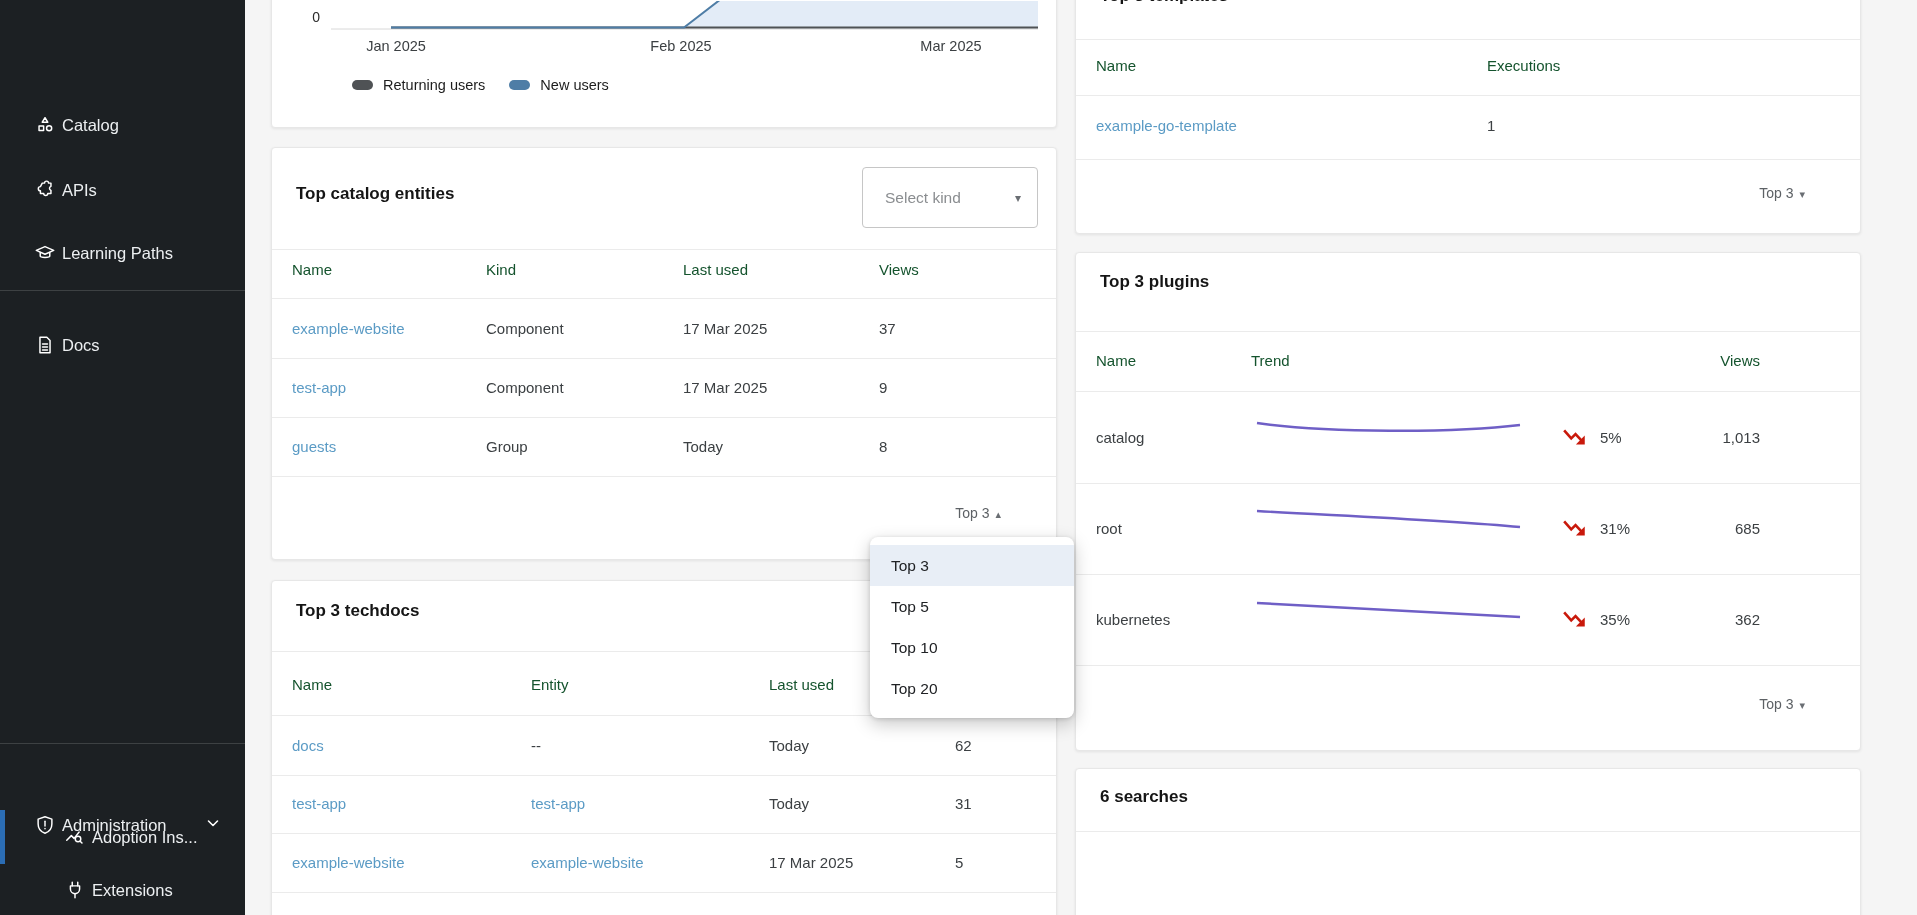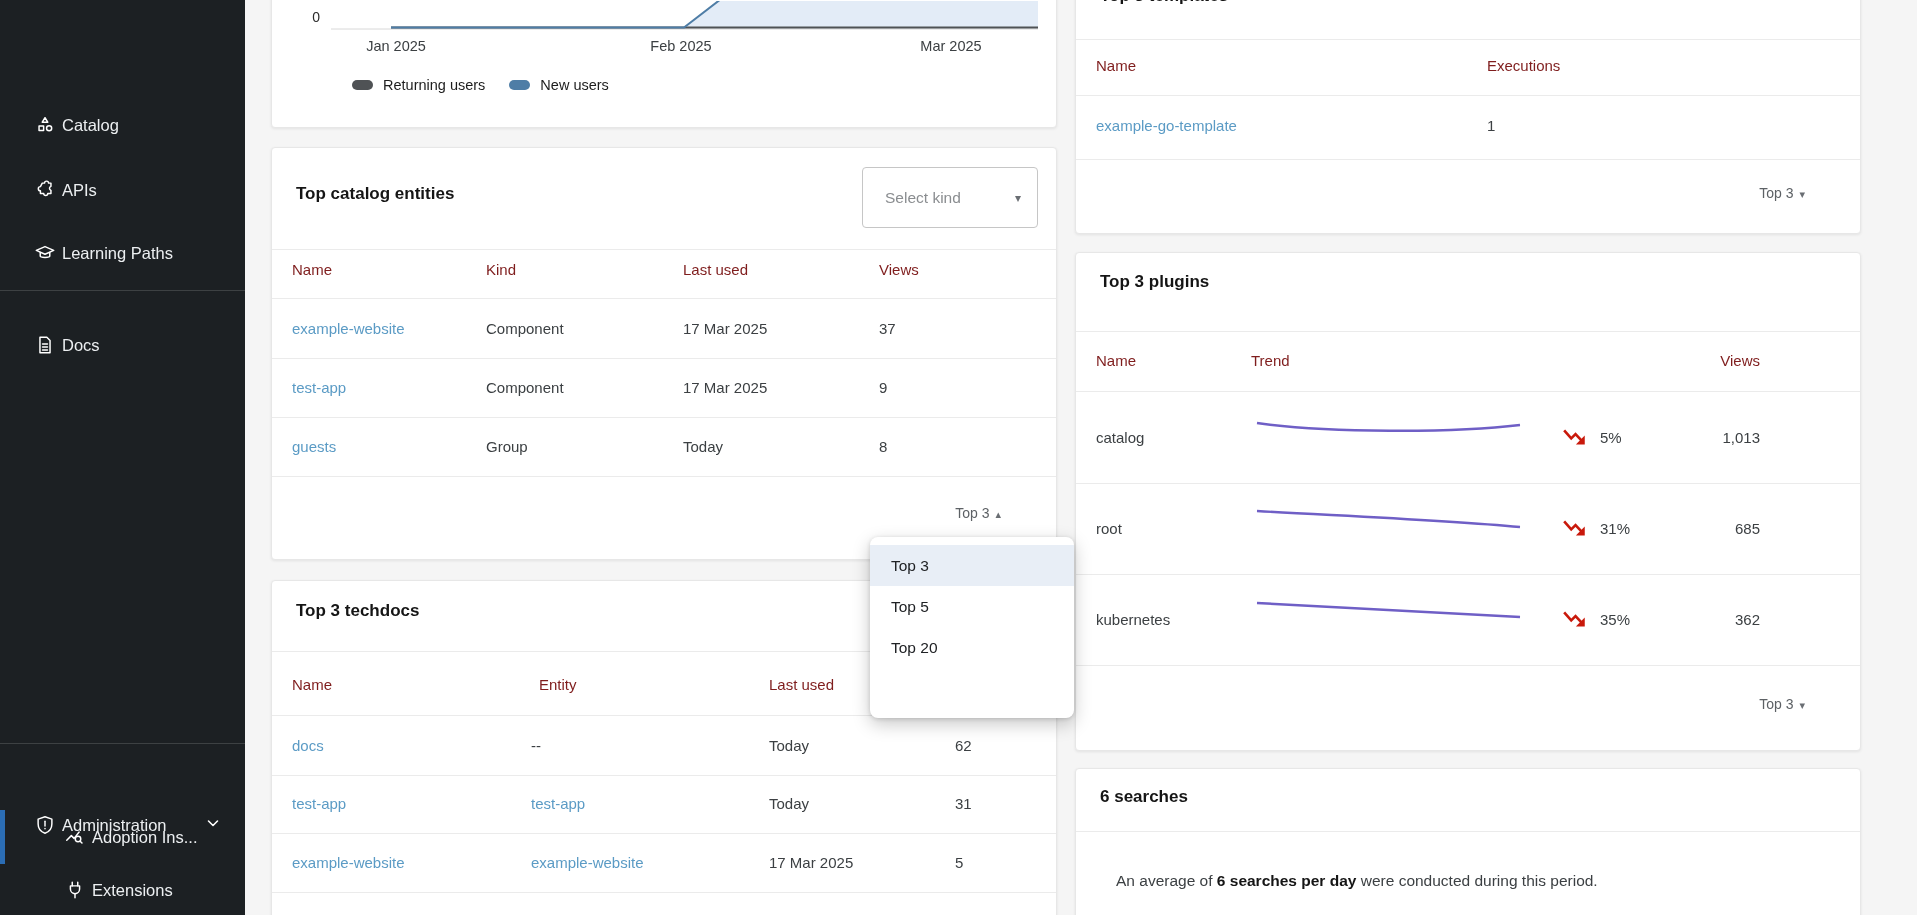--- a/index.html
+++ b/index.html
@@ -16,21 +16,21 @@
   .side-divider { position:absolute; left:0; width:245px; height:1px; background:rgba(255,255,255,0.15); }
   .active-bar { position:absolute; left:0; width:5px; height:54px; background:#2b6db4; }
   .chev { position:absolute; right:24px; top:50%; transform:translateY(-50%); }
   svg.icon { stroke:#ffffff; fill:none; stroke-width:1.6; stroke-linecap:round; stroke-linejoin:round; }
 
   
   .card { position:absolute; background:#ffffff; border:1px solid #e7e7e7; border-radius:4px; box-shadow:0 1px 3px rgba(0,0,0,0.08); }
   .hr { position:absolute; left:0; right:0; height:1px; background:#ebebeb; }
   .card-title { position:absolute; left:24px; font-size:17px; font-weight:700; color:#151515; white-space:nowrap; }
   .cell { position:absolute; font-size:15px; color:#3c4043; white-space:nowrap; }
-  .hcell { position:absolute; font-size:15px; font-weight:500; color:#7f1d1d; white-space:nowrap;text-align:right; }
+  .hcell { position:absolute; font-size:15px; font-weight:500; color:#14532d; white-space:nowrap;text-align:right; }
   .link { color:#5b9bc5; cursor:pointer; }
   .pager { position:absolute; right:55px; font-size:14px; color:#5d6165; cursor:pointer; white-space:nowrap; }
   .pager .caret { font-size:11px; color:#6a6e73; margin-left:6px; }
 
   
   .axis-label { position:absolute; font-size:14.5px; color:#3c4043; white-space:nowrap; transform:translateX(-50%); }
   .ytick { position:absolute; font-size:14px; color:#2b2b2b; text-align:right; width:30px; }
   .legend { position:absolute; display:flex; align-items:center; gap:10px; font-size:14.5px; color:#1d1d1d; }
   .swatch { width:21px; height:10px; border-radius:5px; display:inline-block; }
 
@@ -277,21 +277,21 @@
   <div class="pager" style="top:443px;">
     <span>Top 3</span><span class="caret">▾</span>
   </div>
 </section>
 
 <section class="card" style="left:271px; top:580px; width:786px; height:400px;">
   <h2 class="card-title" style="top:20px;">Top 3 techdocs</h2>
   <div class="hr" style="top:70px;"></div>
 
   <span class="hcell" style="left:20px; top:95px;">Name</span>
-  <span class="hcell" style="left:259px; top:95px;margin-left:8px;">Entity</span>
+  <span class="hcell" style="left:259px; top:95px;">Entity</span>
   <span class="hcell" style="left:497px; top:95px;">Last used</span>
   <div class="hr" style="top:134px;"></div>
 
   <div>
     <span class="cell link" style="left:20px; top:156px;">docs</span>
     <span class="cell" style="left:259px; top:156px;">--</span>
     <span class="cell" style="left:497px; top:156px;">Today</span>
     <span class="cell" style="left:683px; top:156px;">62</span>
   </div>
   <div class="hr" style="top:194px;"></div>
@@ -309,22 +309,20 @@
     <span class="cell link" style="left:259px; top:273px;">example-website</span>
     <span class="cell" style="left:497px; top:273px;">17 Mar 2025</span>
     <span class="cell" style="left:683px; top:273px;">5</span>
   </div>
   <div class="hr" style="top:311px;"></div>
 </section>
 
 <section class="card" style="left:1075px; top:768px; width:786px; height:180px;">
   <h2 class="card-title" style="top:18px;">6 searches</h2>
   <div class="hr" style="top:62px;"></div>
-  <p class="cell" style="left:40px; top:103px; font-size:15.5px;">
-    <span>An average of </span><b style="color:#151515;">6 searches per day</b><span> were conducted during this period.</span>
-  </p>
 </section>
 
 <div class="menu">
   <div class="menu-item selected">Top 3</div>
   <div class="menu-item">Top 5</div>
+  <div class="menu-item">Top 10</div>
   <div class="menu-item">Top 20</div>
 </div>
 
 </body></html>

